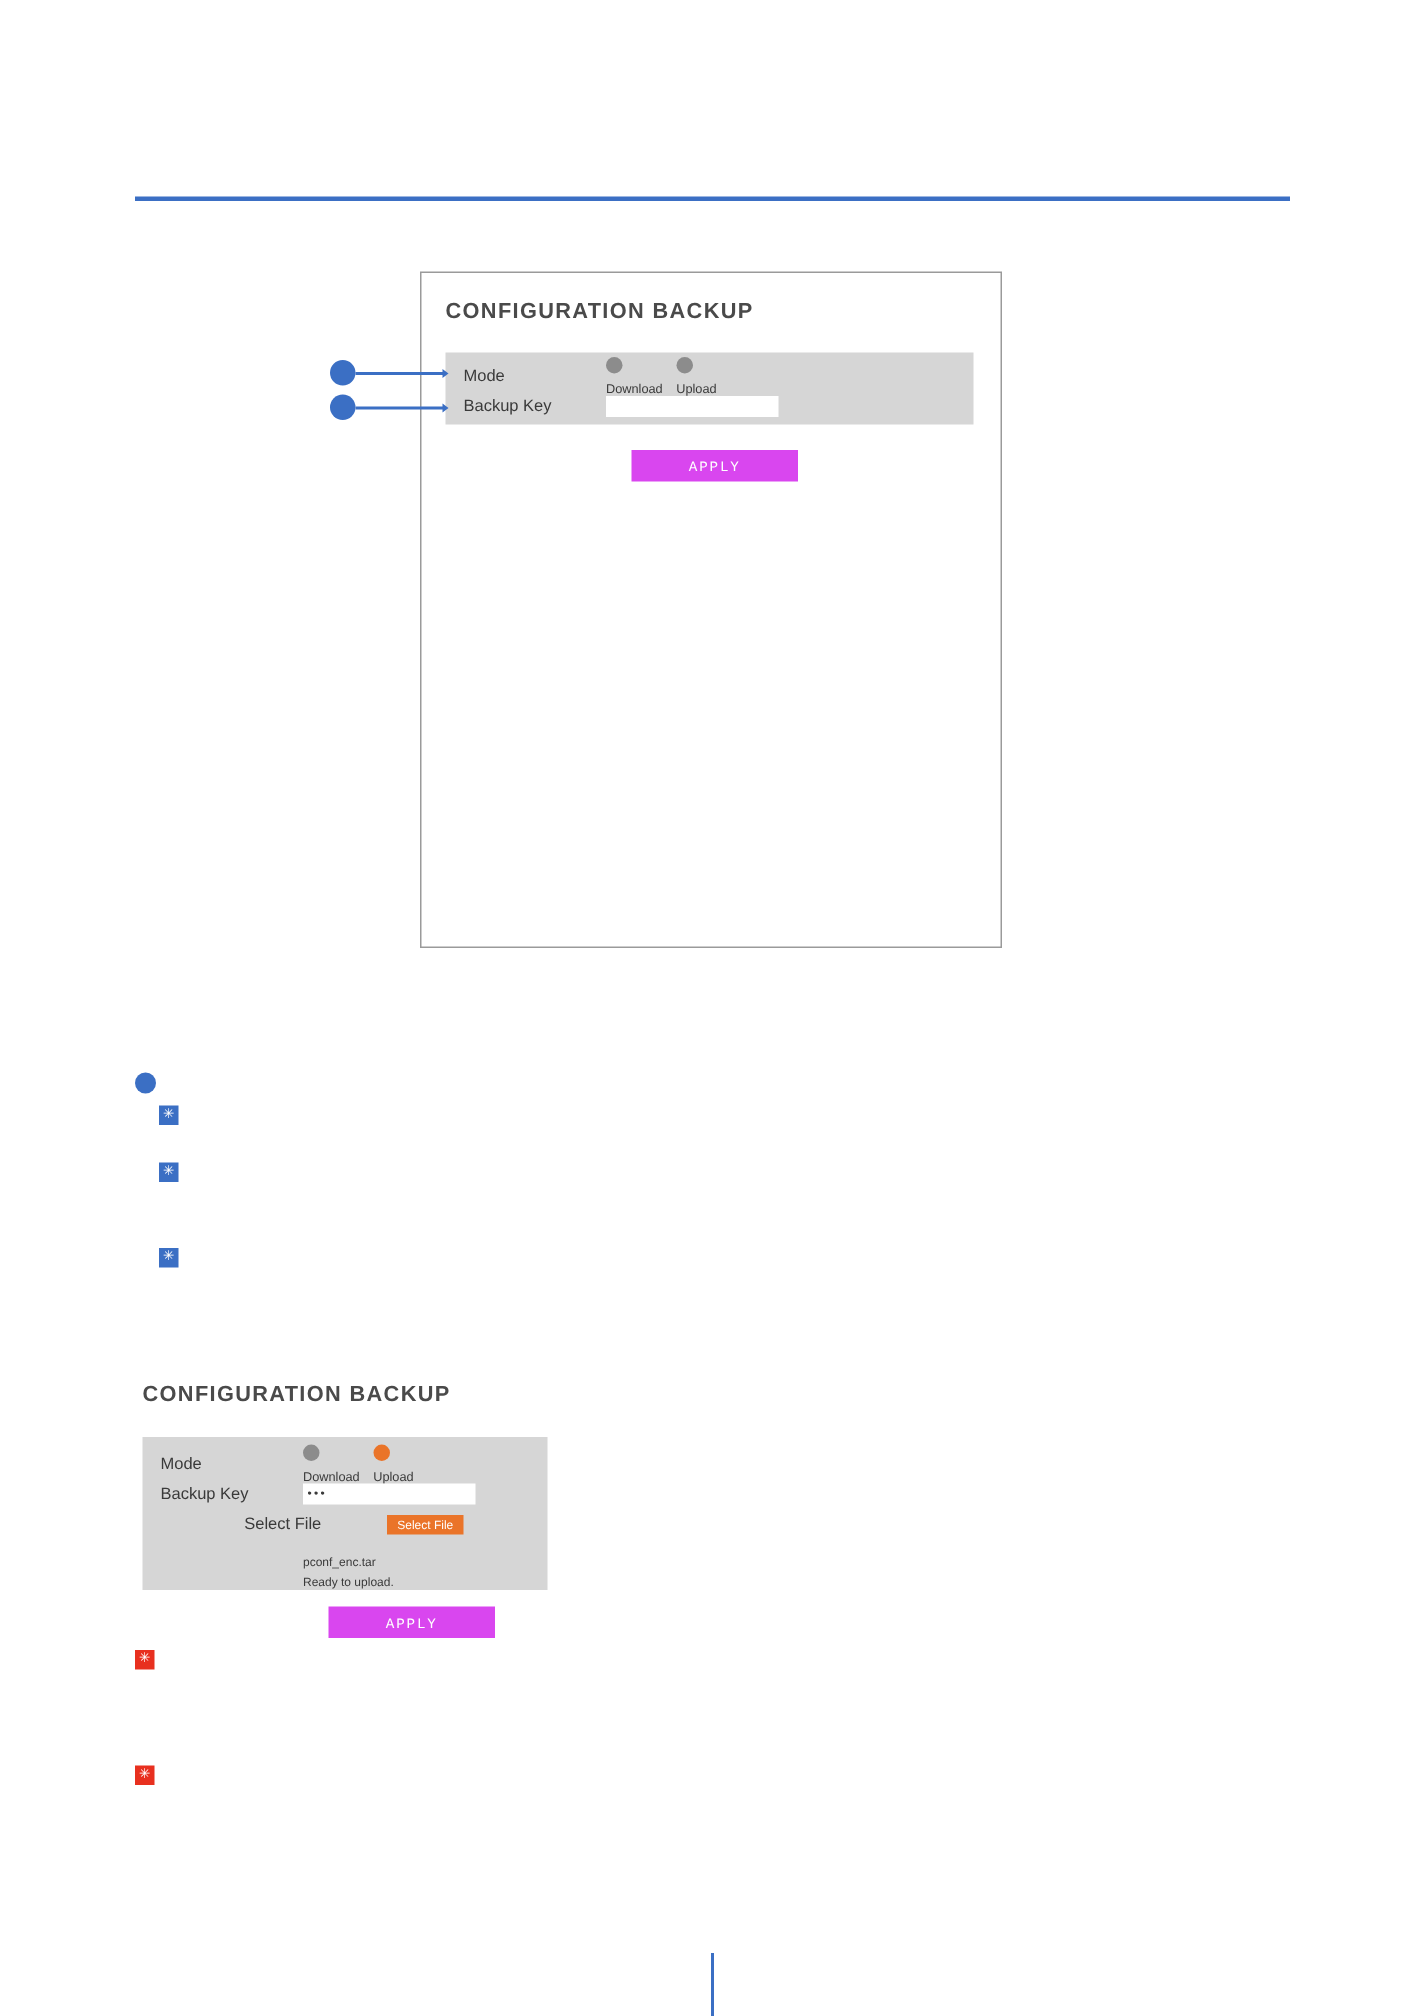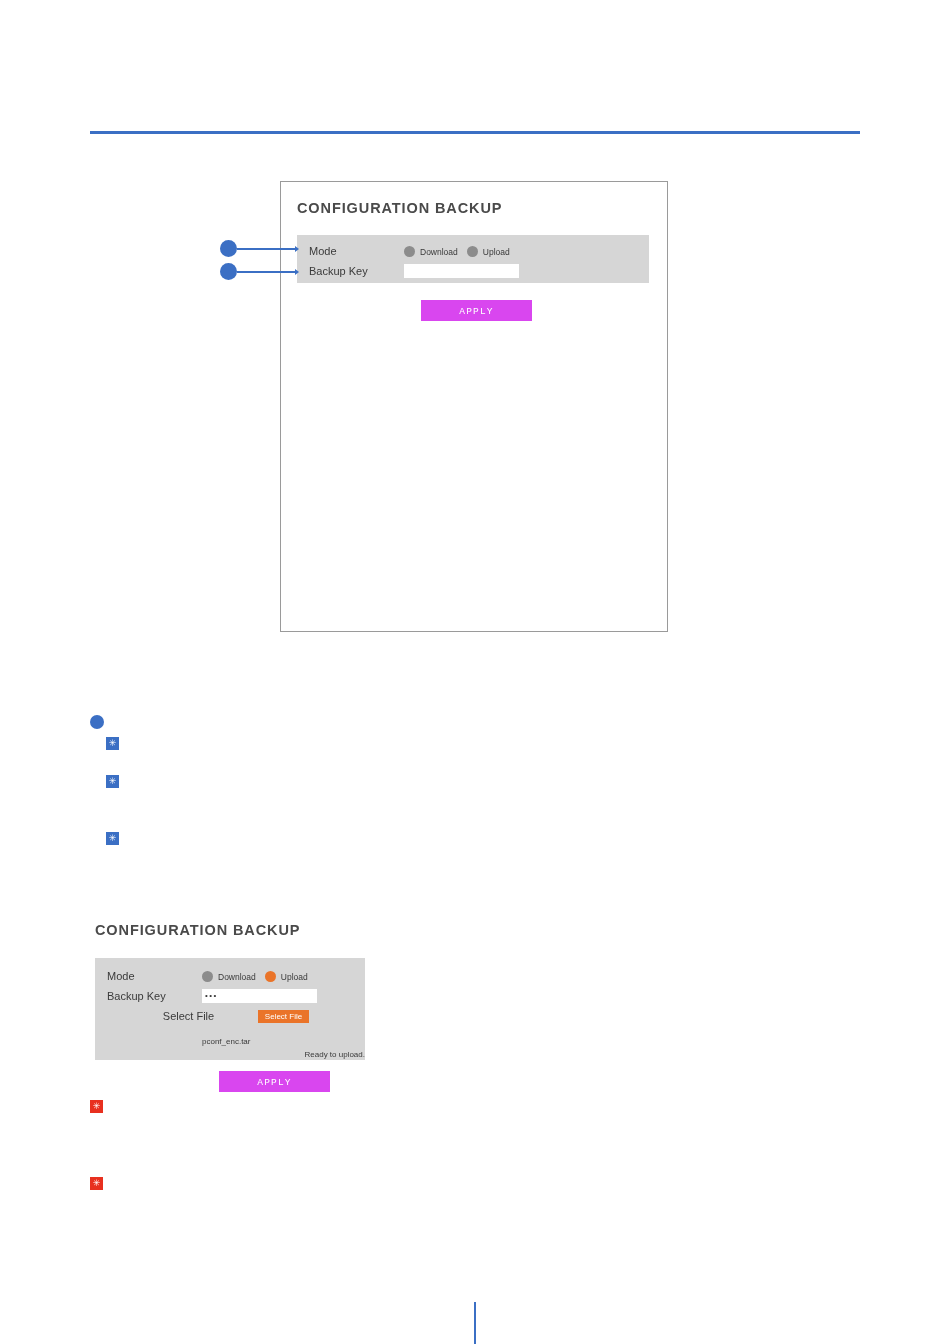--- a/index.html
+++ b/index.html
@@ -70,22 +70,23 @@
     color: #3a3a3a;
     flex: 0 0 95px;
   }
   .radio-group {
     display: flex;
     align-items: center;
     gap: 9px;
   }
   .radio-opt {
     display: flex;
-    align-items: flex-end;
+    align-items: flex-start;
     gap: 5px;
+    flex-direction: column;
   }
   .radio-dot {
     width: 11px;
     height: 11px;
     border-radius: 50%;
     background: #8c8c8c;
     display: inline-block;
   }
   .radio-dot.on { background: #ea7429; }
   .radio-text { font-size: 8.5px; color: #3a3a3a; }
@@ -298,21 +299,21 @@
   <div class="form-row" style="top:48px;justify-content:center;">
     <span class="form-label">Select File</span>
     <button class="select-file-btn">Select File</button>
   </div>
 
   <div class="form-row" style="top:68px;align-items:flex-end;">
     <span class="form-label"></span>
     <span class="figure-note">pconf_enc.tar</span>
   </div>
 
-  <div class="form-row" style="top:86px;justify-content:flex-end;">
+  <div class="form-row" style="top:86px;">
     <span class="form-label"></span>
     <span class="figure-note">Ready to upload.</span>
   </div>
 
 </div>
 
 <button class="apply-btn" id="figure-apply">APPLY</button>
 
 <div class="abs glyph-marker red" id="glyph-note-1">✳</div>
 <div class="abs glyph-marker red" id="glyph-note-2">✳</div>

